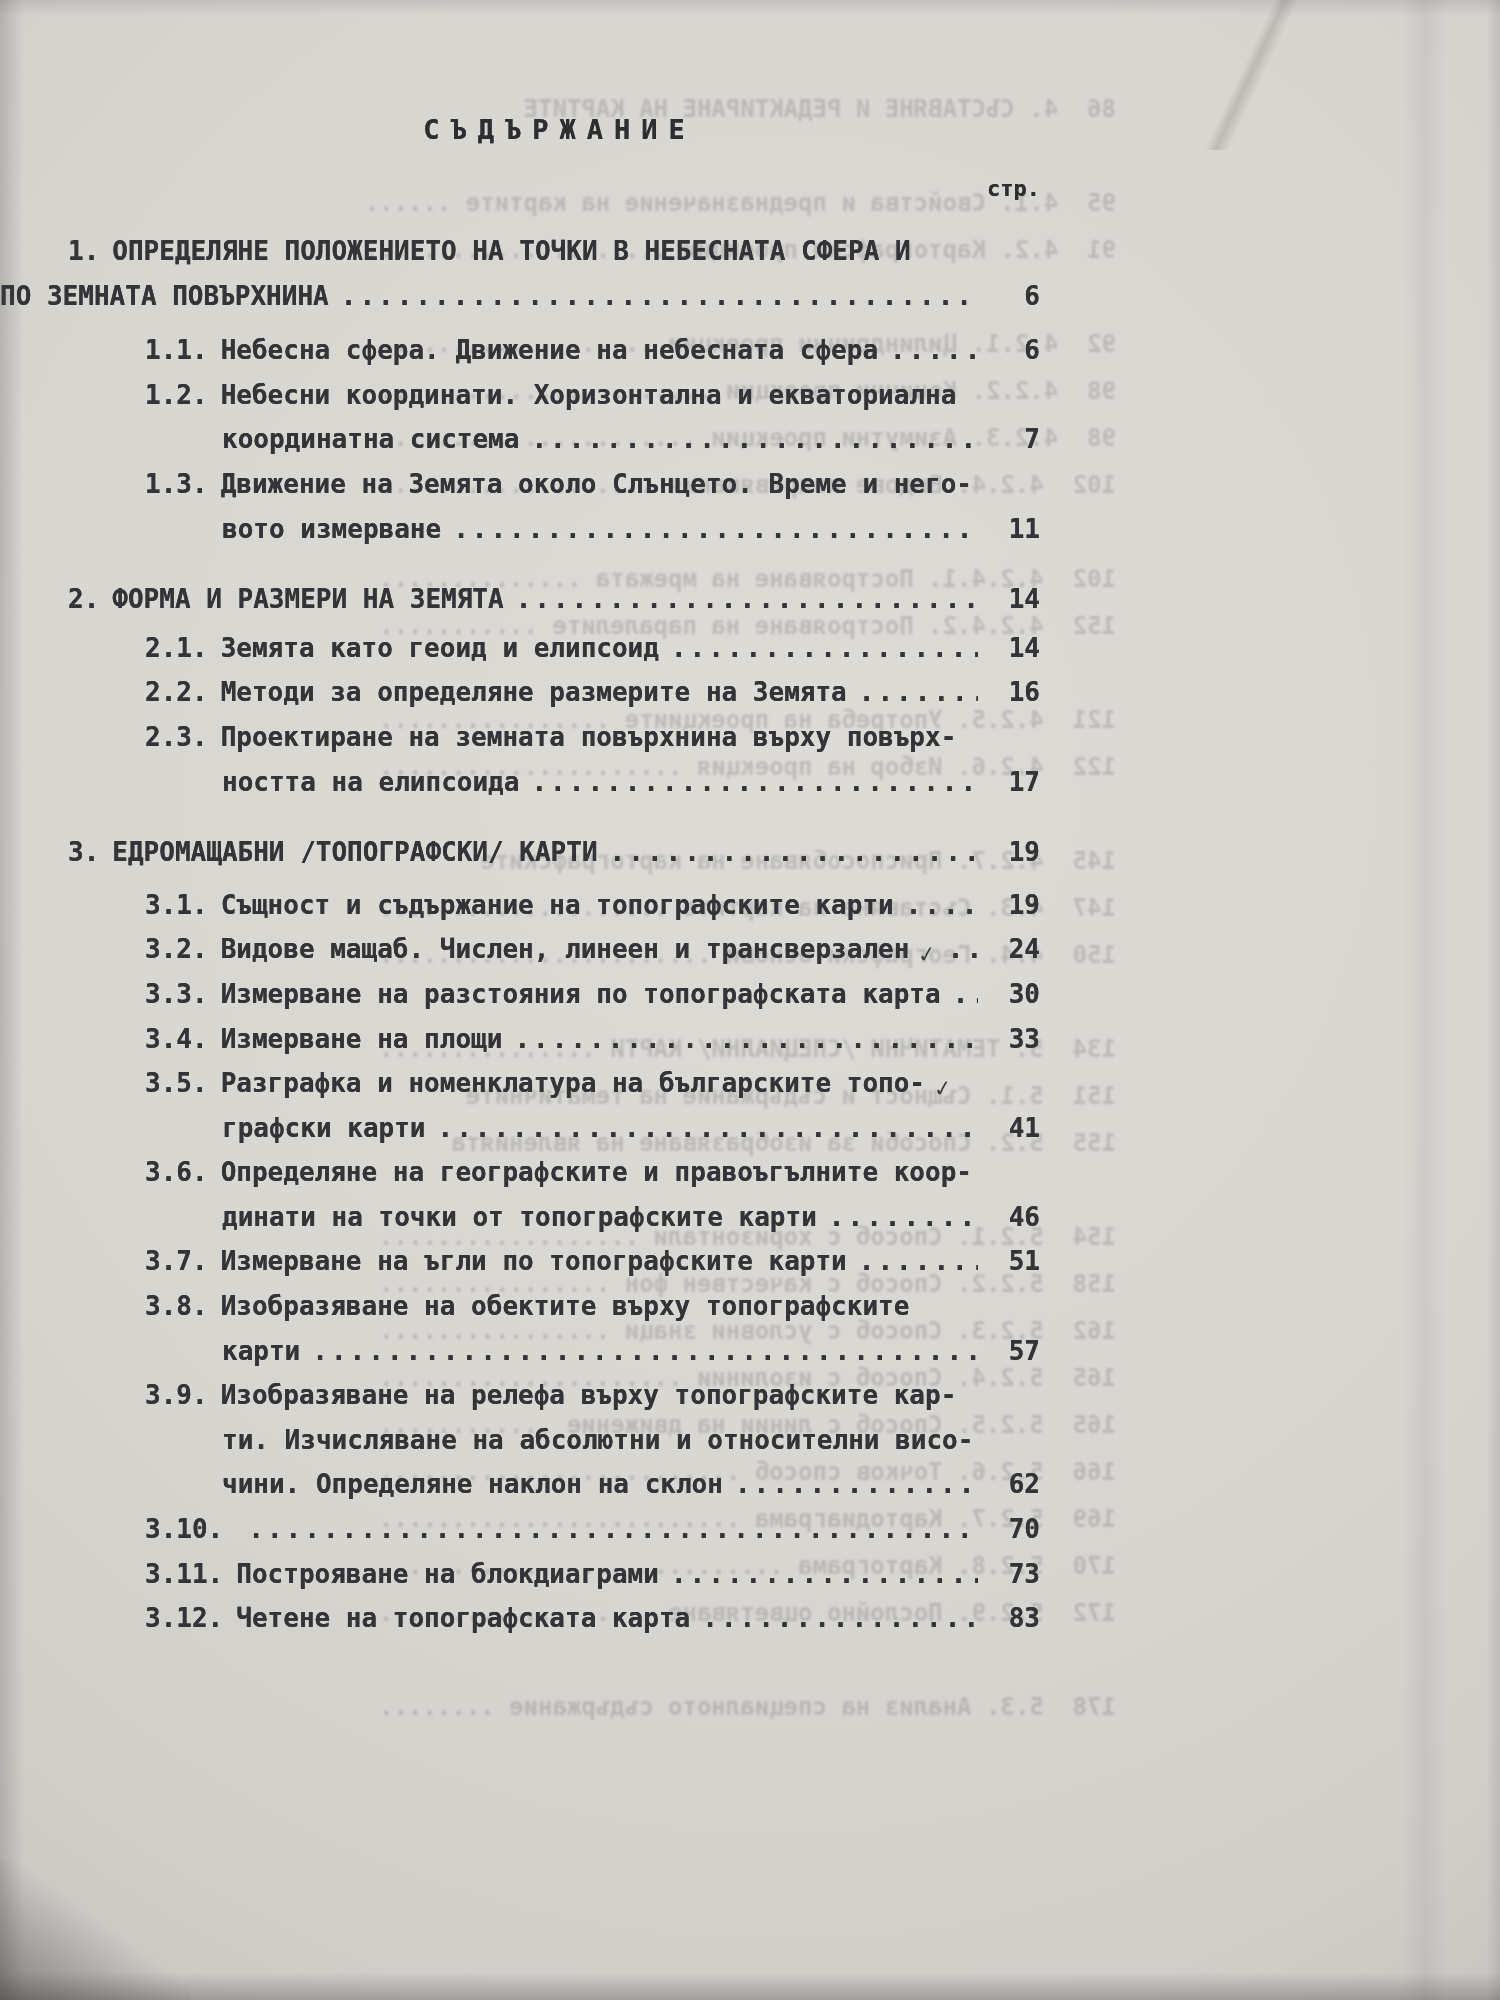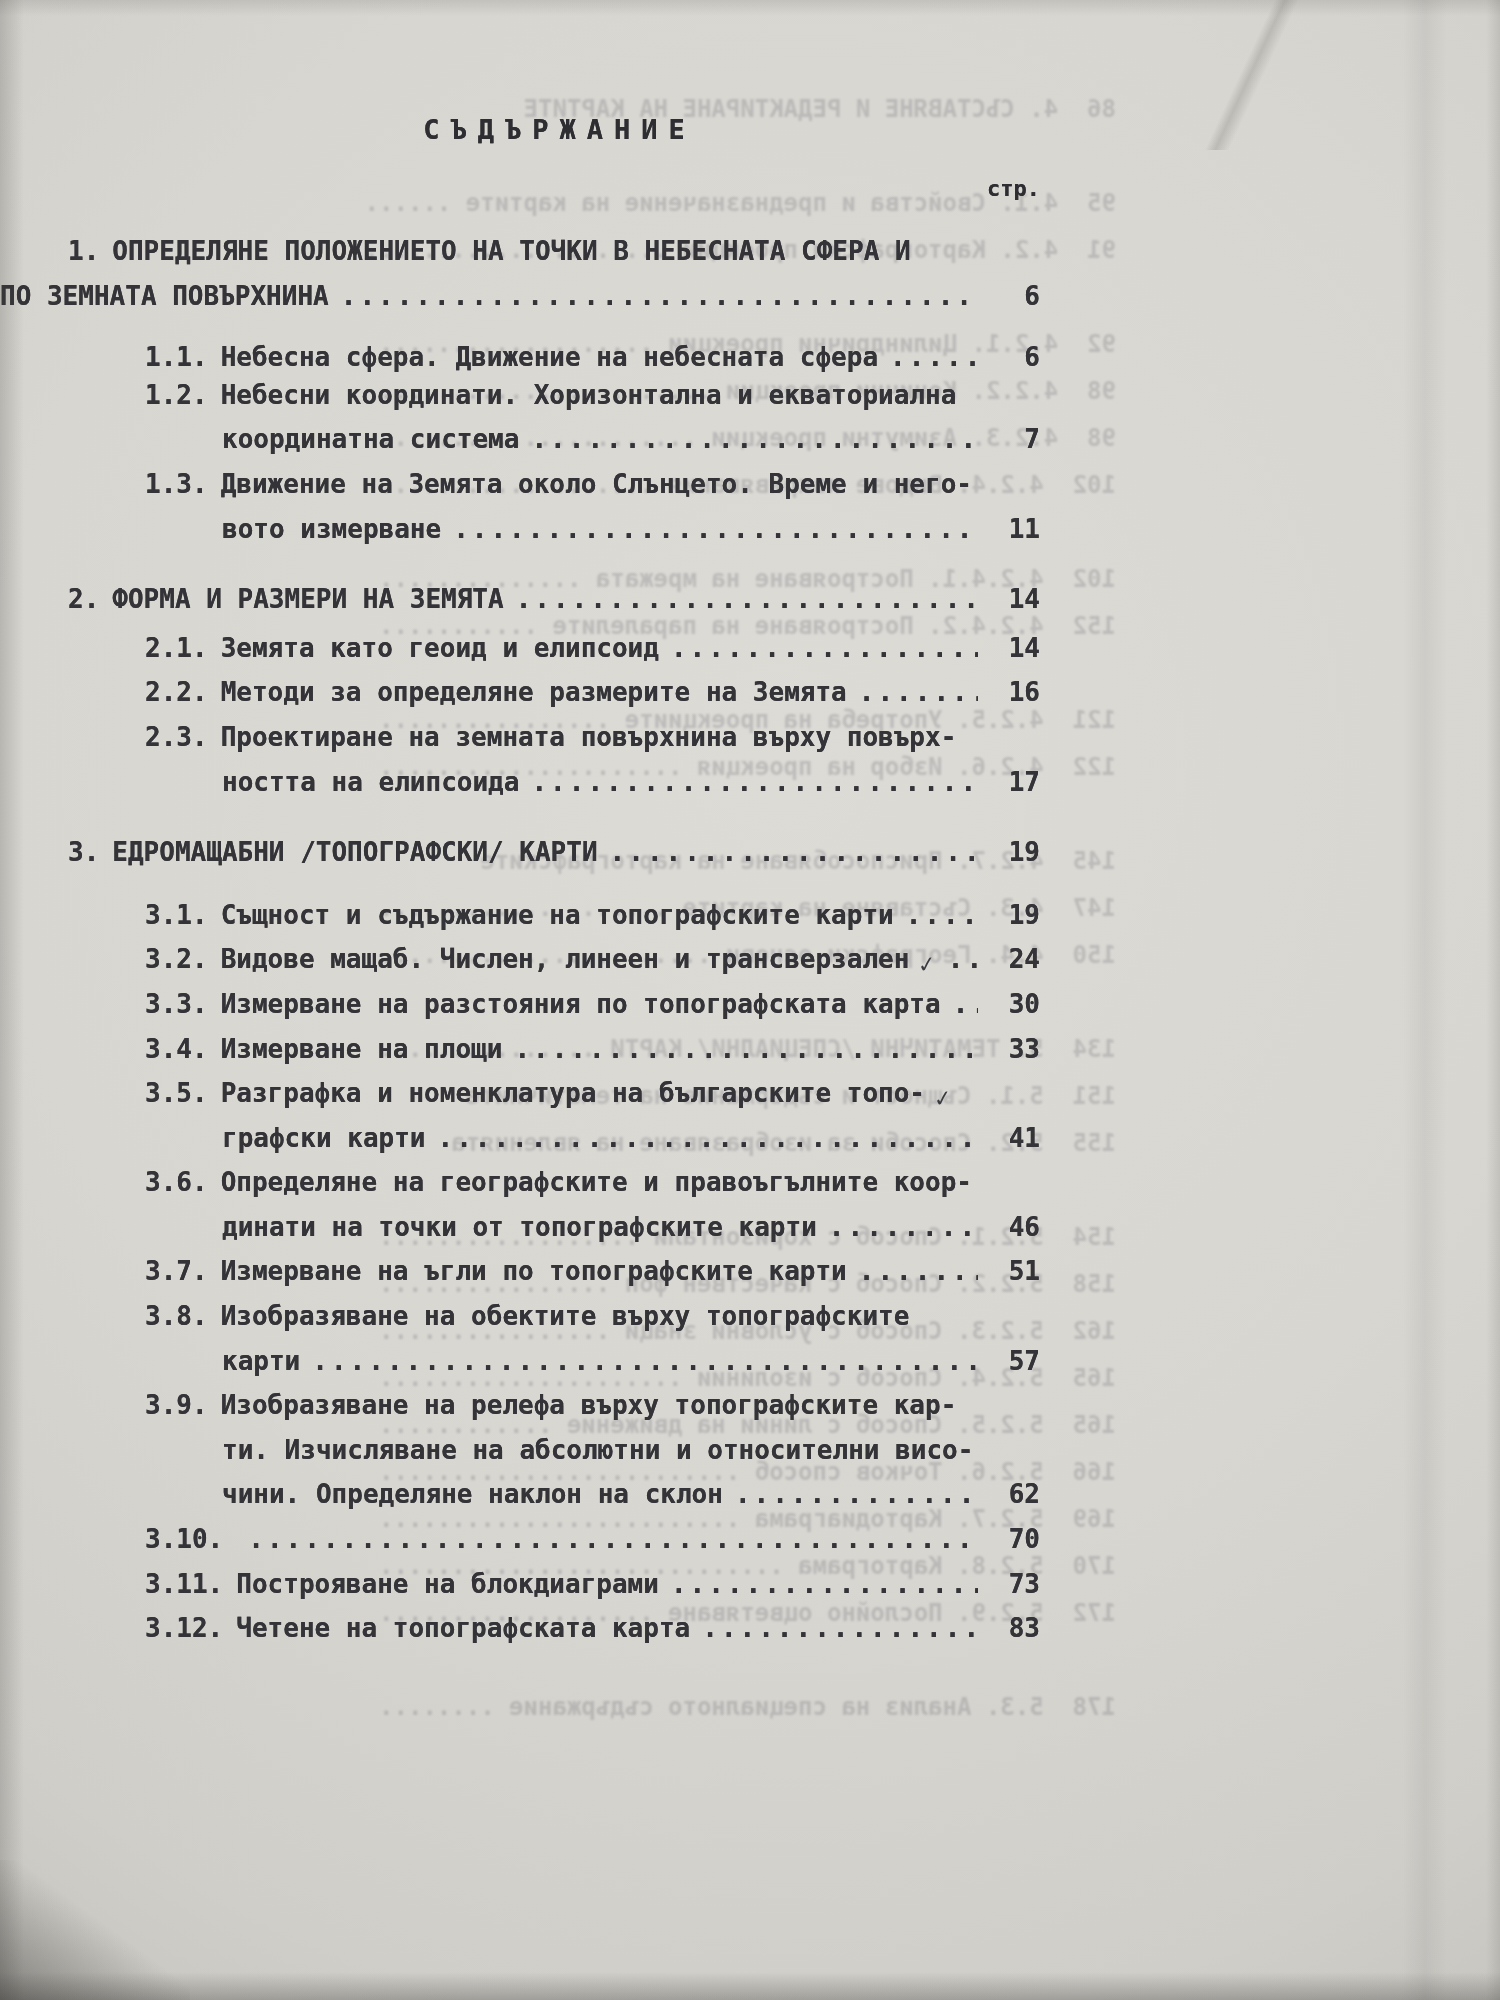--- a/index.html
+++ b/index.html
@@ -83,32 +83,32 @@
 
 <div class="scan">
   <div class="ghost" id="ghost"><div class="gline">86  4. СЪСТАВЯНЕ И РЕДАКТИРАНЕ НА КАРТИТЕ</div><div class="gline"></div><div class="gline">95  4.1. Свойства и предназначение на картите ......</div><div class="gline">91  4.2. Картографски проекции .....................</div><div class="gline"></div><div class="gline">92  4.2.1. Цилиндрични проекции ...................</div><div class="gline">98  4.2.2. Конични проекции .......................</div><div class="gline">98  4.2.3. Азимутни проекции ......................</div><div class="gline">102  4.2.4. Видове изкривявания ...................</div><div class="gline"></div><div class="gline">102  4.2.4.1. Построяване на мрежата ..............</div><div class="gline">152  4.2.4.2. Построяване на паралелите ...........</div><div class="gline"></div><div class="gline">121  4.2.5. Употреба на проекциите ................</div><div class="gline">122  4.2.6. Избор на проекция .....................</div><div class="gline"></div><div class="gline">145  4.2.7. Приспособяване на картографските</div><div class="gline">147  4.3. Съставяне на картите ....................</div><div class="gline">150  4.4. Географски основи .......................</div><div class="gline"></div><div class="gline">134  5. ТЕМАТИЧНИ /СПЕЦИАЛНИ/ КАРТИ ...............</div><div class="gline">151  5.1. Същност и съдържание на тематичните</div><div class="gline">155  5.2. Способи за изобразяване на явленията</div><div class="gline"></div><div class="gline">154  5.2.1. Способ с хоризонтали ..................</div><div class="gline">158  5.2.2. Способ с качествен фон ................</div><div class="gline">162  5.2.3. Способ с условни знаци ................</div><div class="gline">165  5.2.4. Способ с изолинии .....................</div><div class="gline">165  5.2.5. Способ с линии на движение ............</div><div class="gline">166  5.2.6. Точков способ .........................</div><div class="gline">169  5.2.7. Картодиаграма .........................</div><div class="gline">170  5.2.8. Картограма ............................</div><div class="gline">172  5.2.9. Послойно оцветяване ...................</div><div class="gline"></div><div class="gline">178  5.3. Анализ на специалното съдържание ........</div></div>
 
   <div class="title">СЪДЪРЖАНИЕ</div>
   <div class="pagecol">стр.</div>
 
   <div class="toc" id="toc">
       <div class="row main"><span class="lbl">1.</span><span class="txt">ОПРЕДЕЛЯНЕ ПОЛОЖЕНИЕТО НА ТОЧКИ В НЕБЕСНАТА СФЕРА И</span></div>
       <div class="row main-cont"><span class="txt">ПО ЗЕМНАТА ПОВЪРХНИНА</span><span class="leader">................................................................................................................................................................</span><span class="pg">6</span></div>
-      <div class="row sub" style="margin-top: 10px; align-items: center;"><span class="lbl">1.1.</span><span class="txt">Небесна сфера. Движение на небесната сфера</span><span class="leader">................................................................................................................................................................</span><span class="pg">6</span></div>
+      <div class="row sub" style="margin-top: 10px;"><span class="lbl">1.1.</span><span class="txt">Небесна сфера. Движение на небесната сфера</span><span class="leader">................................................................................................................................................................</span><span class="pg">6</span></div>
       <div class="row sub"><span class="lbl">1.2.</span><span class="txt">Небесни координати. Хоризонтална и екваториална</span></div>
       <div class="row sub-cont"><span class="txt">координатна система</span><span class="leader">................................................................................................................................................................</span><span class="pg">7</span></div>
       <div class="row sub"><span class="lbl">1.3.</span><span class="txt">Движение на Земята около Слънцето. Време и него-</span></div>
       <div class="row sub-cont"><span class="txt">вото измерване</span><span class="leader">................................................................................................................................................................</span><span class="pg">11</span></div>
       <div class="row main" style="margin-top: 26px;"><span class="lbl">2.</span><span class="txt">ФОРМА И РАЗМЕРИ НА ЗЕМЯТА</span><span class="leader">................................................................................................................................................................</span><span class="pg">14</span></div>
       <div class="row sub" style="margin-top: 4px;"><span class="lbl">2.1.</span><span class="txt">Земята като геоид и елипсоид</span><span class="leader">................................................................................................................................................................</span><span class="pg">14</span></div>
       <div class="row sub"><span class="lbl">2.2.</span><span class="txt">Методи за определяне размерите на Земята</span><span class="leader">................................................................................................................................................................</span><span class="pg">16</span></div>
       <div class="row sub"><span class="lbl">2.3.</span><span class="txt">Проектиране на земната повърхнина върху повърх-</span></div>
       <div class="row sub-cont"><span class="txt">ността на елипсоида</span><span class="leader">................................................................................................................................................................</span><span class="pg">17</span></div>
       <div class="row main" style="margin-top: 26px;"><span class="lbl">3.</span><span class="txt">ЕДРОМАЩАБНИ /ТОПОГРАФСКИ/ КАРТИ</span><span class="leader">................................................................................................................................................................</span><span class="pg">19</span></div>
-      <div class="row sub" style="margin-top: 18px;"><span class="lbl">3.1.</span><span class="txt">Същност и съдържание на топографските карти</span><span class="leader">................................................................................................................................................................</span><span class="pg">19</span></div>
+      <div class="row sub" style="margin-top: 8px;"><span class="lbl">3.1.</span><span class="txt">Същност и съдържание на топографските карти</span><span class="leader">................................................................................................................................................................</span><span class="pg">19</span></div>
       <div class="row sub"><span class="lbl">3.2.</span><span class="txt">Видове мащаб. Числен, линеен и трансверзален</span><span class="mark">✓</span><span class="leader">................................................................................................................................................................</span><span class="pg">24</span></div>
       <div class="row sub"><span class="lbl">3.3.</span><span class="txt">Измерване на разстояния по топографската карта</span><span class="leader">................................................................................................................................................................</span><span class="pg">30</span></div>
       <div class="row sub"><span class="lbl">3.4.</span><span class="txt">Измерване на площи</span><span class="leader">................................................................................................................................................................</span><span class="pg">33</span></div>
       <div class="row sub"><span class="lbl">3.5.</span><span class="txt">Разграфка и номенклатура на българските топо-</span><span class="mark">✓</span></div>
       <div class="row sub-cont"><span class="txt">графски карти</span><span class="leader">................................................................................................................................................................</span><span class="pg">41</span></div>
       <div class="row sub"><span class="lbl">3.6.</span><span class="txt">Определяне на географските и правоъгълните коор-</span></div>
       <div class="row sub-cont"><span class="txt">динати на точки от топографските карти</span><span class="leader">................................................................................................................................................................</span><span class="pg">46</span></div>
       <div class="row sub"><span class="lbl">3.7.</span><span class="txt">Измерване на ъгли по топографските карти</span><span class="leader">................................................................................................................................................................</span><span class="pg">51</span></div>
       <div class="row sub"><span class="lbl">3.8.</span><span class="txt">Изобразяване на обектите върху топографските</span></div>
       <div class="row sub-cont"><span class="txt">карти</span><span class="leader">................................................................................................................................................................</span><span class="pg">57</span></div>

